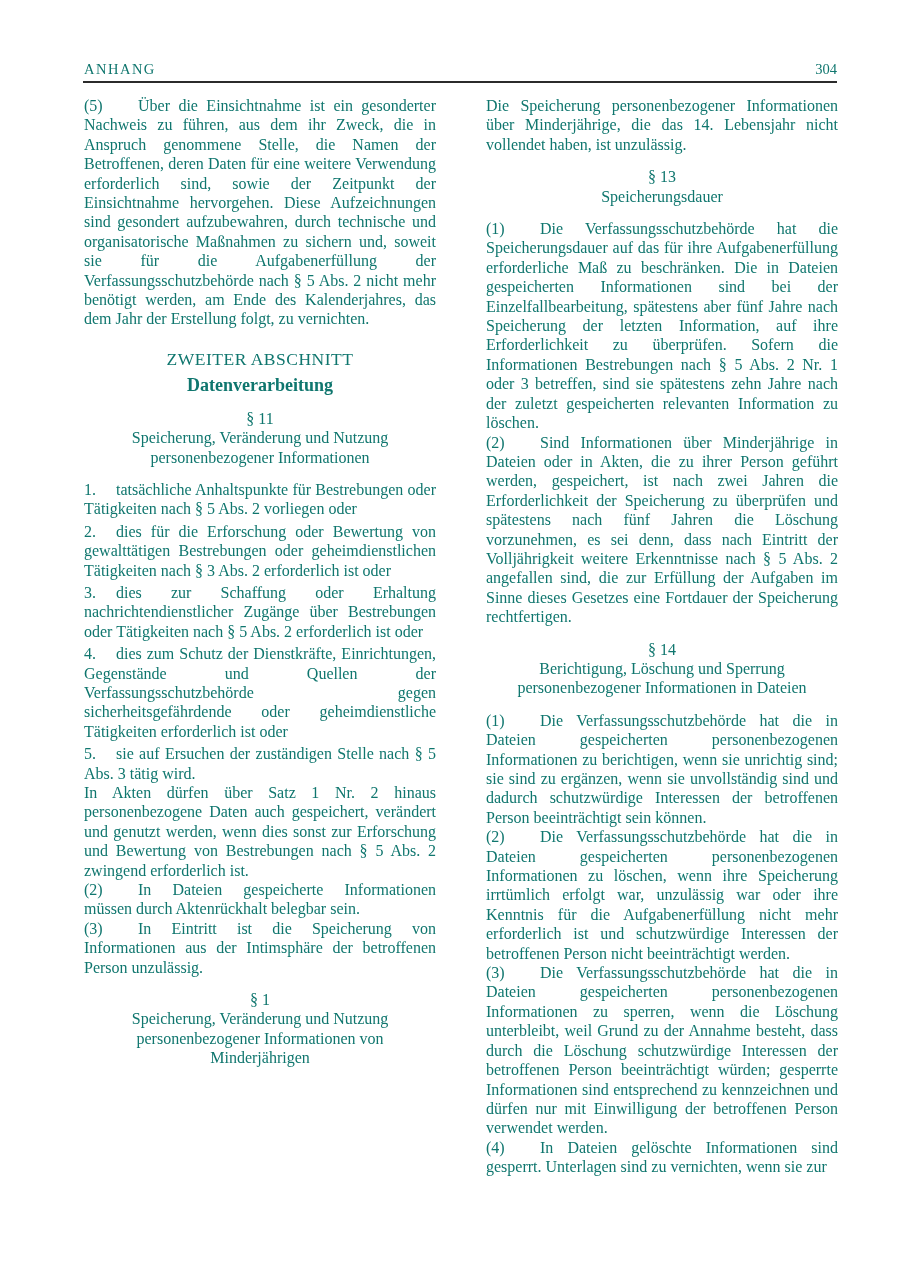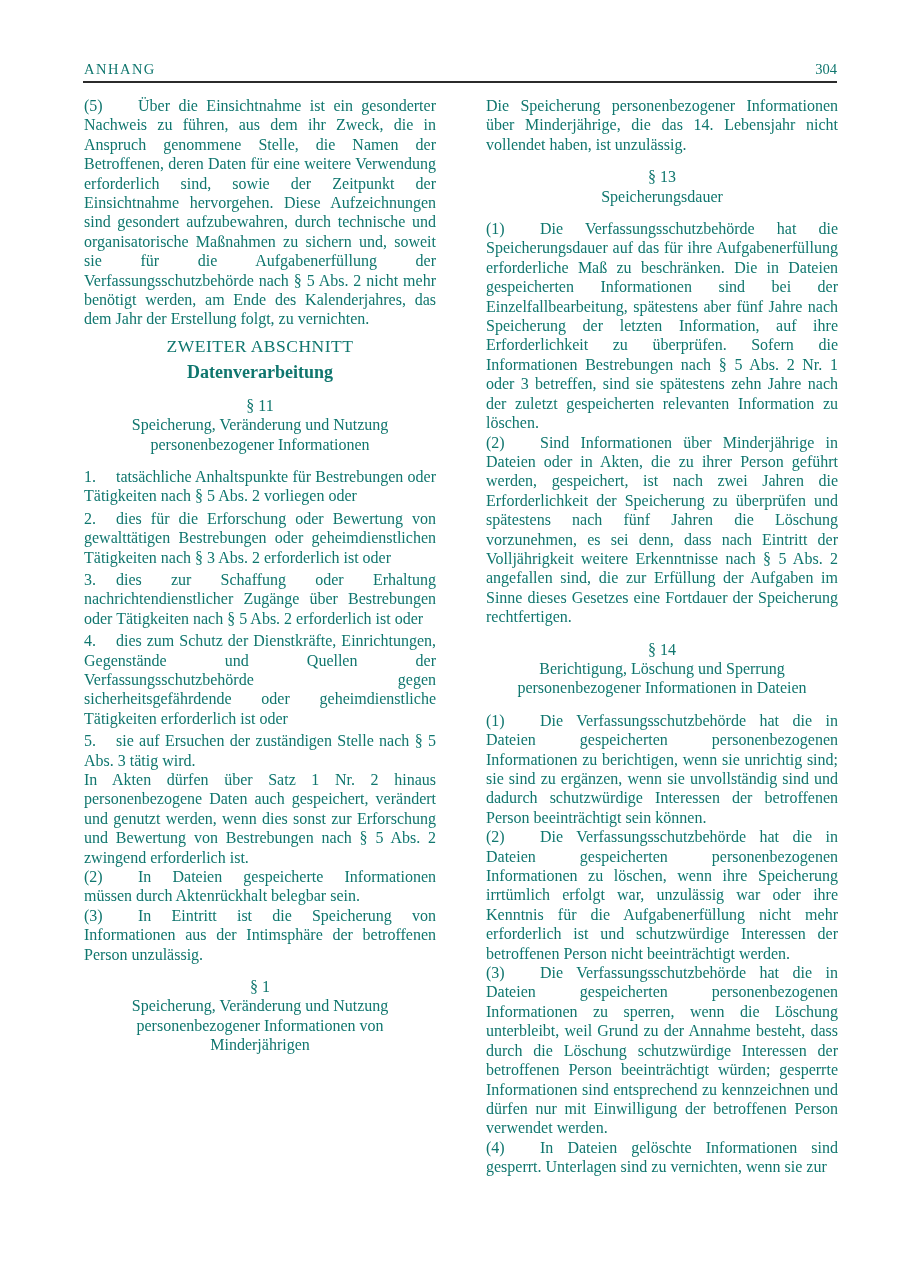--- a/index.html
+++ b/index.html
@@ -46,21 +46,21 @@
     hyphens: auto;
   }
   p.para { margin: 0; }
   p.item { margin: 3px 0 0 0; }
   .plabel { display: inline-block; width: 54px; }
   .ilabel { display: inline-block; width: 32px; }
   .h-section {
     text-align: center;
     font-size: 17.5px;
     letter-spacing: 0.5px;
-    margin-top: 8px;
+    margin-top: 21px;
   }
   .h-bold {
     text-align: center;
     font-weight: bold;
     font-size: 18px;
     margin-top: 7px;
   }
   .h-center {
     text-align: center;
     white-space: pre-line;

